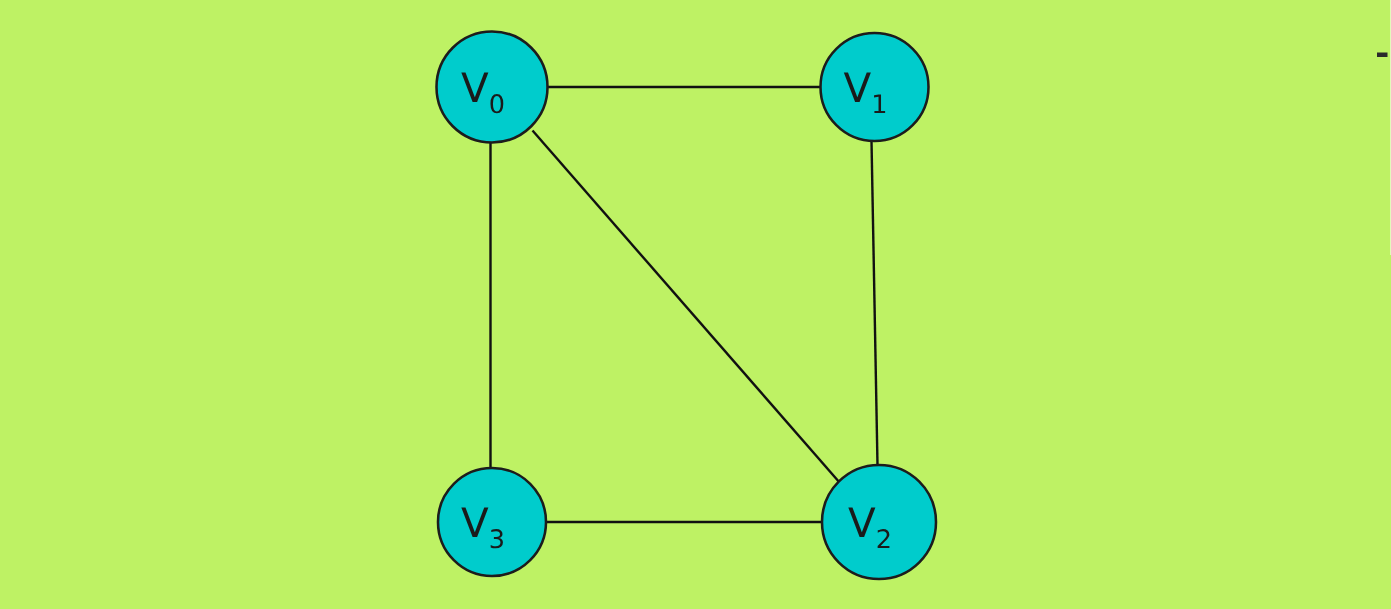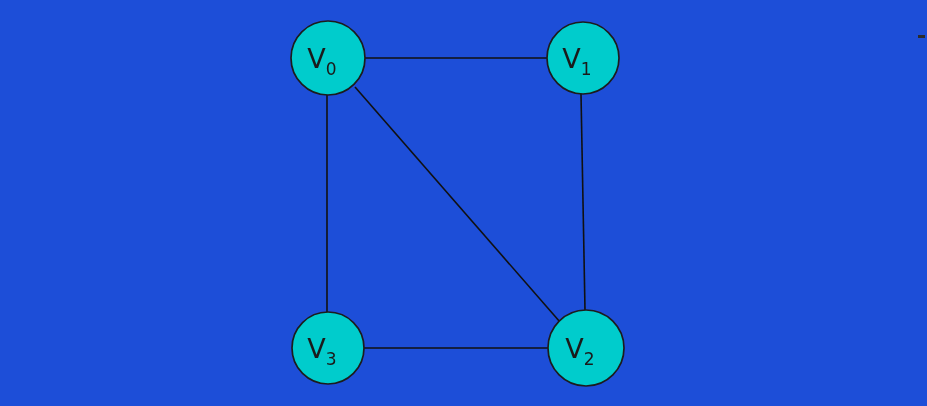--- a/index.html
+++ b/index.html
@@ -8,21 +8,21 @@
     padding: 0;
     background: #ffffff;
   }
   body {
     font-family: "Liberation Sans", sans-serif;
   }
   #canvas {
     position: relative;
     width: 927px;
     height: 406px;
-    background: #1d4ed8;
+    background: #bef264;
     overflow: hidden;
   }
   #graph-svg {
     position: absolute;
     top: 0;
     left: 0;
     width: 927px;
     height: 406px;
     display: block;
   }

